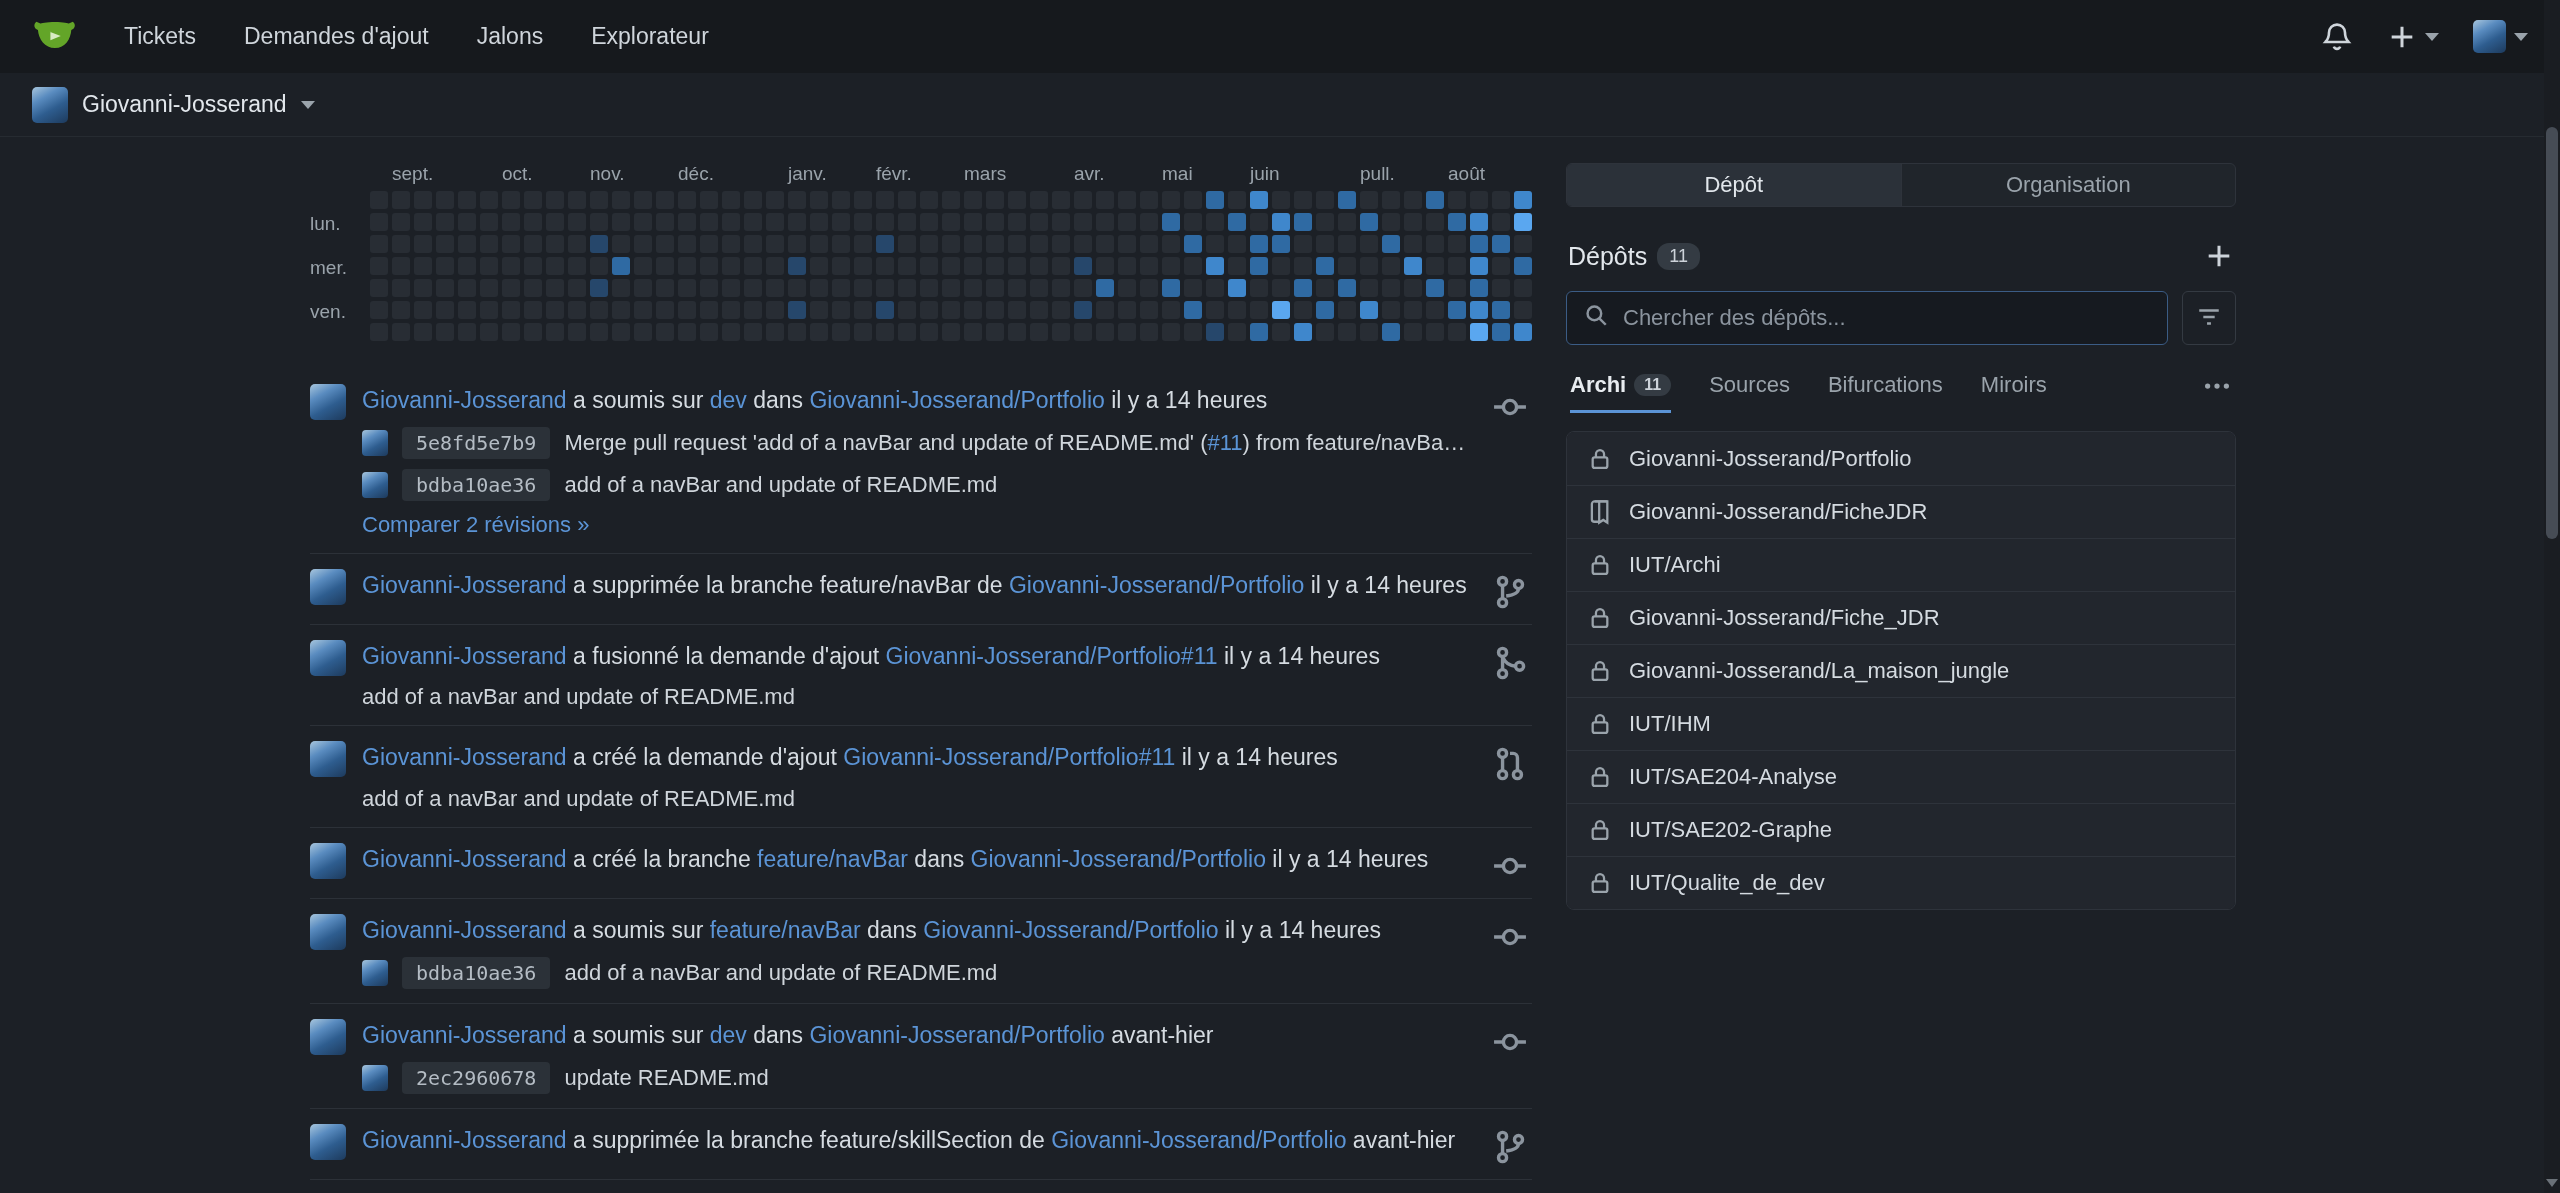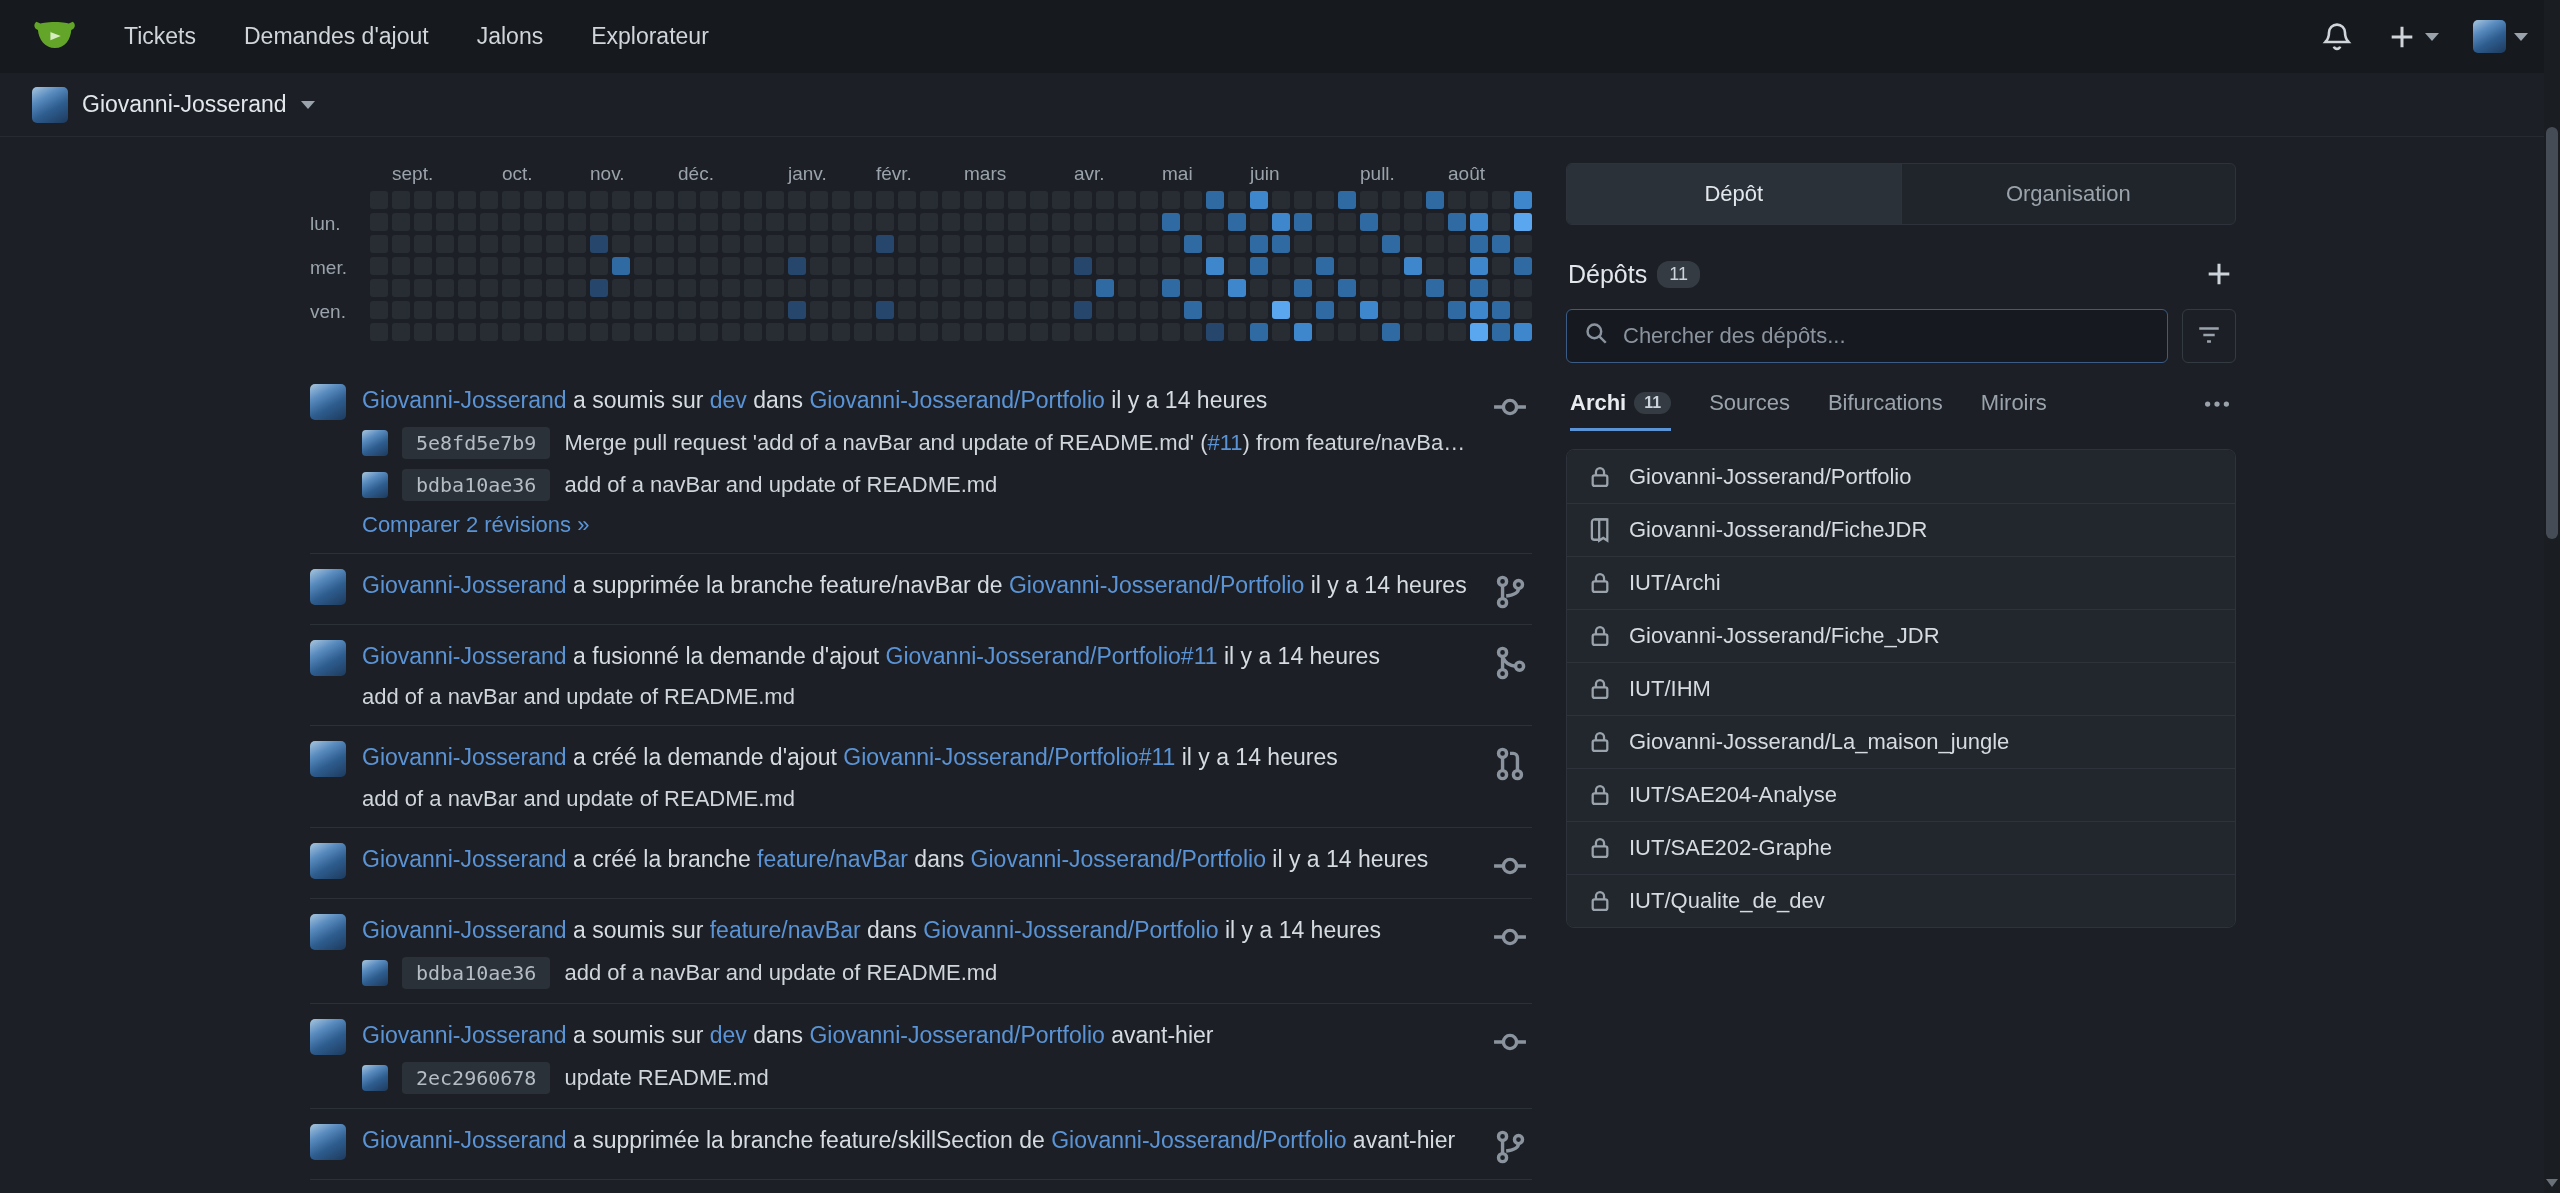--- a/index.html
+++ b/index.html
@@ -56,21 +56,21 @@
   .feed-title { line-height:1.4; }
   .feed-icon { width:44px; color:#8b949e; display:flex; justify-content:center; padding-top:6px; }
   .feed-icon svg { width:34px; height:34px; }
   .commit-row { display:flex; align-items:center; gap:14px; margin-top:12px; height:30px; }
   .commit-hash { font-family:"DejaVu Sans Mono", monospace; font-size:20px; background:#2b3138; color:#b4bcc4; padding:4px 14px; border-radius:4px; }
   .commit-msg { font-size:22px; color:#cfd5db; white-space:nowrap; overflow:hidden; text-overflow:ellipsis; }
   .feed-subtitle { margin-top:12px; font-size:22px; color:#cfd5db; }
   .compare-link { display:inline-block; margin-top:12px; font-size:22px; }
 
   
-  .switch-tabs { display:flex; height:62px; border:1px solid #2e333b; border-radius:6px; overflow:hidden; background:#20252b; }
+  .switch-tabs { display:flex; height:44px; border:1px solid #2e333b; border-radius:6px; overflow:hidden; background:#20252b; }
   .switch-tab { flex:1; display:flex; align-items:center; justify-content:center; color:#9aa3ab; font-size:22px; cursor:pointer; }
   .switch-tab + .switch-tab { border-left:1px solid #2e333b; }
   .switch-tab.active { background:#2b3139; color:#e2e7ec; }
 
   .repos-header { display:flex; align-items:center; margin:34px 2px 20px; }
   .repos-title { font-size:25px; color:#e2e7ec; }
   .count-badge { background:#343b43; color:#cdd3da; font-size:18px; padding:3px 12px; border-radius:12px; margin-left:10px; }
   .count-badge.sm { font-size:16px; padding:2px 10px; margin-left:8px; }
   .plus-btn { margin-left:auto; color:#cdd3da; cursor:pointer; display:flex; }
 
@@ -775,30 +775,30 @@
           </span>
           <span class="repo-name">Giovanni-Josserand/Fiche_JDR</span>
         </div>
         <div class="repo-row">
           <span class="repo-icon">
             <svg viewBox="0 0 16 16" fill="none" stroke="currentColor" stroke-width="1.4">
               <rect x="3.5" y="7" width="9" height="6.5" rx="1.2"></rect>
               <path d="M5.5 7V5a2.5 2.5 0 0 1 5 0v2"></path>
             </svg>
           </span>
-          <span class="repo-name">IUT/IHM</span>
+          <span class="repo-name">Giovanni-Josserand/La_maison_jungle</span>
         </div>
         <div class="repo-row">
           <span class="repo-icon">
             <svg viewBox="0 0 16 16" fill="none" stroke="currentColor" stroke-width="1.4">
               <rect x="3.5" y="7" width="9" height="6.5" rx="1.2"></rect>
               <path d="M5.5 7V5a2.5 2.5 0 0 1 5 0v2"></path>
             </svg>
           </span>
-          <span class="repo-name">Giovanni-Josserand/La_maison_jungle</span>
+          <span class="repo-name">IUT/IHM</span>
         </div>
         <div class="repo-row">
           <span class="repo-icon">
             <svg viewBox="0 0 16 16" fill="none" stroke="currentColor" stroke-width="1.4">
               <rect x="3.5" y="7" width="9" height="6.5" rx="1.2"></rect>
               <path d="M5.5 7V5a2.5 2.5 0 0 1 5 0v2"></path>
             </svg>
           </span>
           <span class="repo-name">IUT/SAE204-Analyse</span>
         </div>

